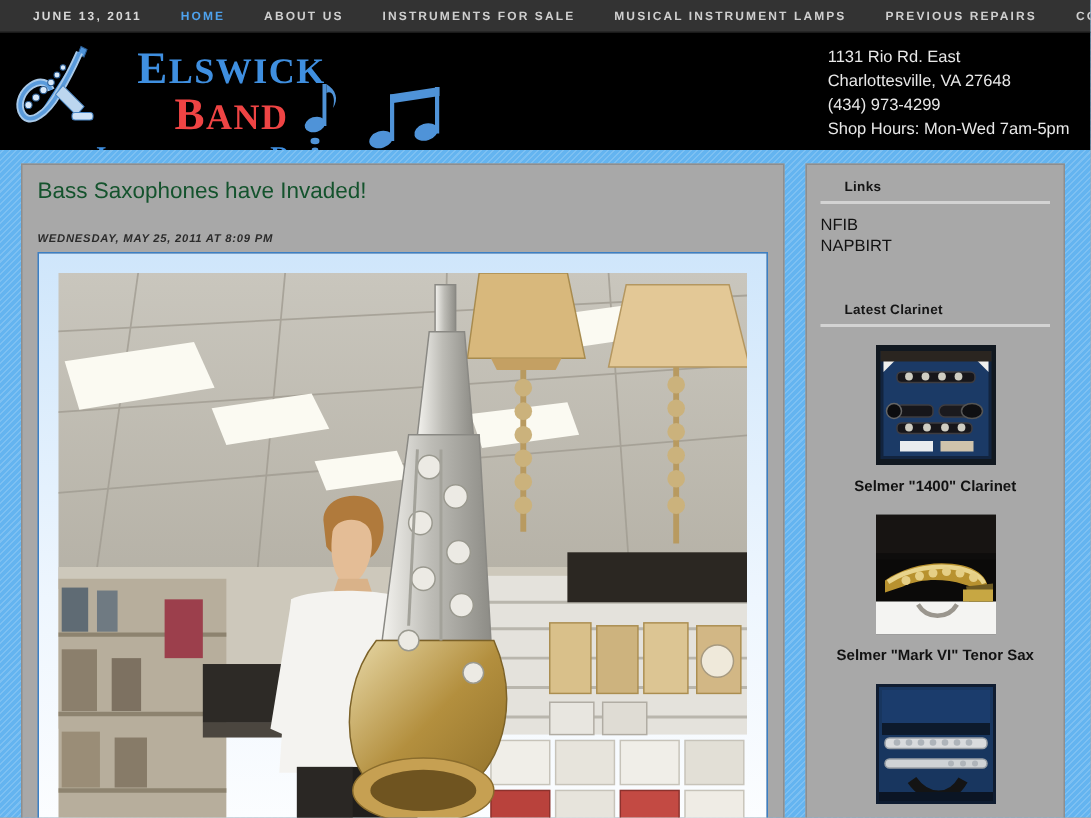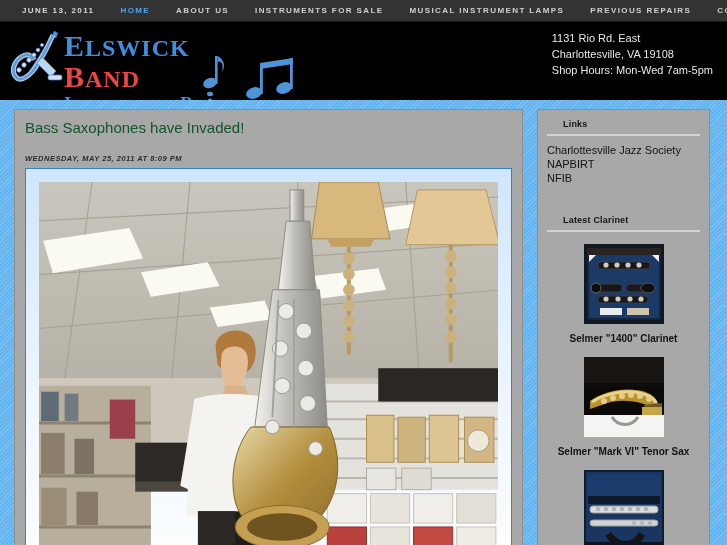--- a/index.html
+++ b/index.html
@@ -50,20 +50,21 @@
     background: #000000;
     position: relative;
     overflow: hidden;
   }
   #logo-block {
     position: absolute;
     left: 6px;
     top: 3px;
     width: 290px;
     height: 74px;
+    text-align: center;
   }
   #sax-icon {
     position: absolute;
     left: 2px;
     top: 2px;
     width: 62px;
     height: 70px;
   }
   #logo-text {
     position: absolute;
@@ -275,21 +276,22 @@
         <ellipse cx="88" cy="35" rx="8" ry="5.6" transform="rotate(-18 88 35)"></ellipse>
         <rect x="64" y="10" width="2.8" height="31"></rect>
         <rect x="94" y="5" width="2.8" height="31"></rect>
         <path d="M64 10 L97 5 L97 11 L64 16 Z"></path>
       </g>
     </svg>
   </a>
 
   <div id="contact">
     <div>1131 Rio Rd. East</div>
-    <div>Charlottesville, VA 19108</div>
+    <div>Charlottesville, VA 27648</div>
+    <div>(434) 973-4299</div>
     <div>Shop Hours: Mon-Wed 7am-5pm</div>
   </div>
 </div>
 
 <div id="page">
 
   <div id="main-col">
     <h1 id="post-title">Bass Saxophones have Invaded!</h1>
     <div id="post-date">WEDNESDAY, MAY 25, 2011 AT 8:09 PM</div>
 
@@ -458,23 +460,22 @@
         </g>
       </svg>
     </div>
   </div>
 
   <div id="sidebar">
 
     <div id="links-block">
       <div class="side-head">Links</div>
       <div class="side-rule"></div>
-      <a href="#" class="side-link">Charlottesville Jazz Society</a>
+      <a href="#" class="side-link">NFIB</a>
       <a href="#" class="side-link">NAPBIRT</a>
-      <a href="#" class="side-link">NFIB</a>
     </div>
 
     <div id="products-block">
       <div class="side-head">Latest Clarinet</div>
       <div class="side-rule"></div>
 
       <div class="product">
         <svg class="product-thumb" viewBox="0 0 80 80">
           <rect x="0" y="0" width="80" height="80" fill="#111820"></rect>
           <rect x="3" y="4" width="74" height="72" fill="#12243f"></rect>

